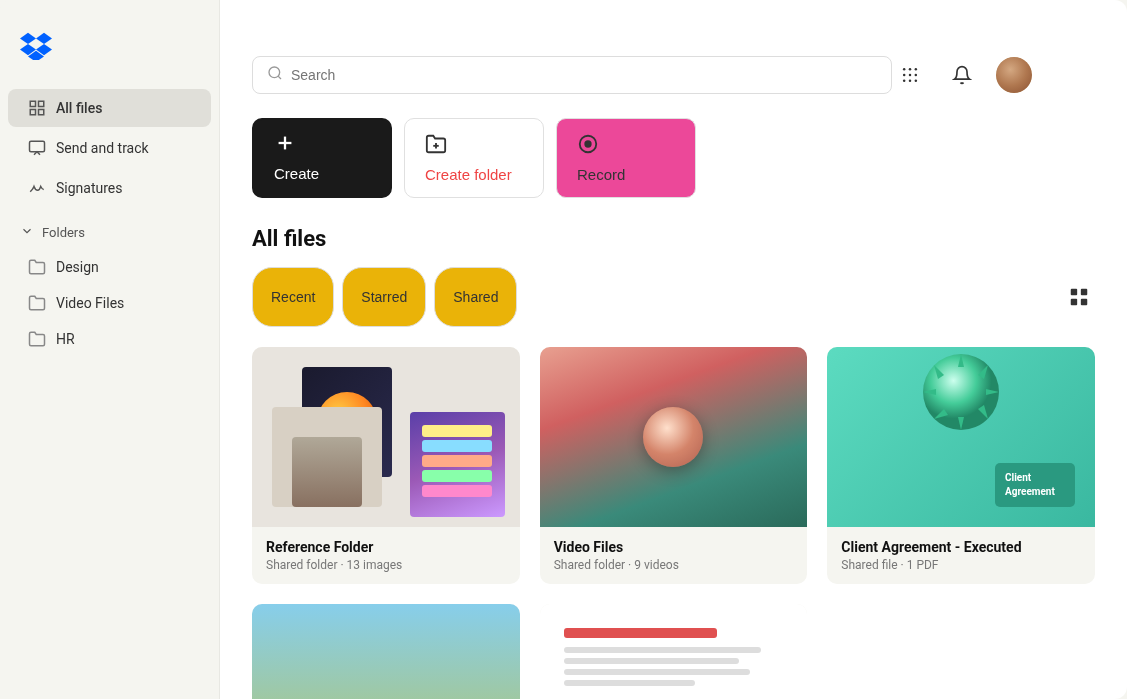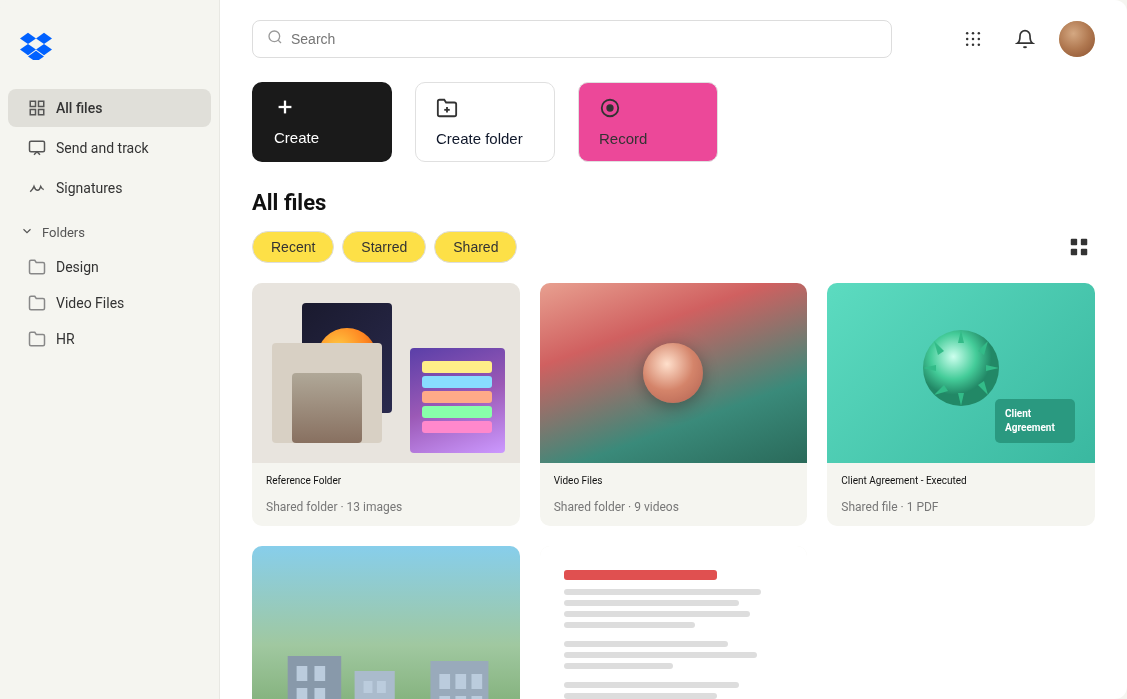--- a/index.html
+++ b/index.html
@@ -84,22 +84,23 @@
       flex: 1;
       background: #fff;
       padding: 20px 32px;
       overflow-y: auto;
     }
 
     
     .topbar {
       display: flex;
       align-items: center;
-      justify-content: space-between;
+      justify-content: flex-start;
       margin-bottom: 24px;
+      margin-top: 36px;
     }
     .search-bar {
       flex: 1;
       max-width: 640px;
       display: flex;
       align-items: center;
       border: 1.5px solid #ddd;
       border-radius: 8px;
       padding: 8px 14px;
       background: #fff;
@@ -149,21 +150,21 @@
     .avatar-img {
       width: 100%;
       height: 100%;
       background: linear-gradient(135deg, #c8956c 0%, #a0704a 100%);
       border-radius: 50%;
     }
 
     
     .action-buttons {
       display: flex;
-      gap: 23px;
+      gap: 12px;
       margin-bottom: 28px;
     }
     .action-btn {
       display: flex;
       flex-direction: column;
       align-items: flex-start;
       justify-content: flex-end;
       padding: 14px 20px;
       border-radius: 10px;
       cursor: pointer;
@@ -179,21 +180,21 @@
       color: #fff;
       border-color: #1a1a1a;
     }
     .action-btn-upload {
       background: #fff;
       color: #333;
       border: 2px dashed #bbb;
     }
     .action-btn-folder {
       background: #fff;
-      color: #0f172a;
+      color: #ef4444;
       border: 1.5px solid #e0e0e0;
     }
     .action-btn-record {
       background: #ec4899;
       color: #333;
       border: 1.5px solid #e0e0e0;
     }
     .action-btn-icon {
       font-size: 18px;
     }
@@ -210,24 +211,24 @@
       gap: 8px;
       margin-bottom: 20px;
       align-items: center;
       justify-content: space-between;
     }
     .filter-tabs-left {
       display: flex;
       gap: 8px;
     }
     .filter-tab {
-      padding: 7px 18px;
+      padding: 21px 18px;
       border-radius: 20px;
       border: 1.5px solid #ddd;
-      background: #fde047;
+      background: #eab308;
       font-size: 14px;
       color: #333;
       cursor: pointer;
       font-weight: 500;
     }
     .grid-view-btn {
       width: 32px;
       height: 32px;
       display: flex;
       align-items: center;
@@ -251,24 +252,24 @@
     .file-card-thumb {
       width: 100%;
       height: 180px;
       overflow: hidden;
       position: relative;
     }
     .file-card-info {
       padding: 12px 14px;
     }
     .file-card-name {
-      font-size: 10px;
-      font-weight: 400;
+      font-size: 14px;
+      font-weight: 700;
       color: #111;
-      margin-bottom: 14px;
+      margin-bottom: 3px;
     }
     .file-card-meta {
       font-size: 12px;
       color: #777;
     }
 
     
     .thumb-reference {
       background: #e8e4de;
       display: flex;
@@ -571,21 +572,21 @@
       <div class="file-card-thumb thumb-video">
         <div class="sphere"></div>
       </div>
       <div class="file-card-info">
         <div class="file-card-name">Video Files</div>
         <div class="file-card-meta">Shared folder · 9 videos</div>
       </div>
     </div>
 
     <div class="file-card">
-      <div class="file-card-thumb" style="background: linear-gradient(135deg, #5cdbc0 0%, #3ab8a0 100%); display:flex; align-items:center; justify-content:center;">
+      <div class="file-card-thumb" style="background: linear-gradient(135deg, #5cdbc0 0%, #3ab8a0 100%); display:flex; align-items:flex-start; justify-content:center;">
 
         <svg width="90" height="100" viewBox="0 0 90 100">
           <defs>
             <radialGradient id="ballGrad" cx="40%" cy="35%">
               <stop offset="0%" stop-color="#ccffee"></stop>
               <stop offset="60%" stop-color="#44cc99"></stop>
               <stop offset="100%" stop-color="#228866"></stop>
             </radialGradient>
           </defs>
           <circle cx="45" cy="45" r="38" fill="url(#ballGrad)"></circle>

